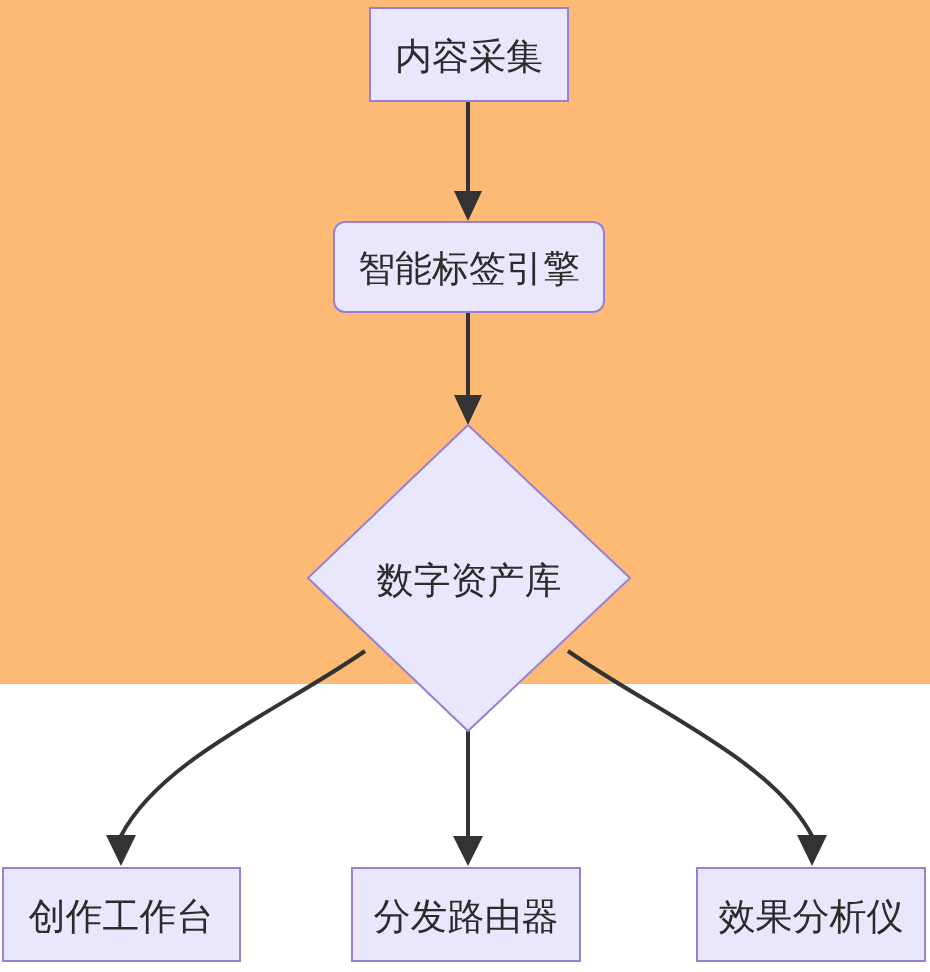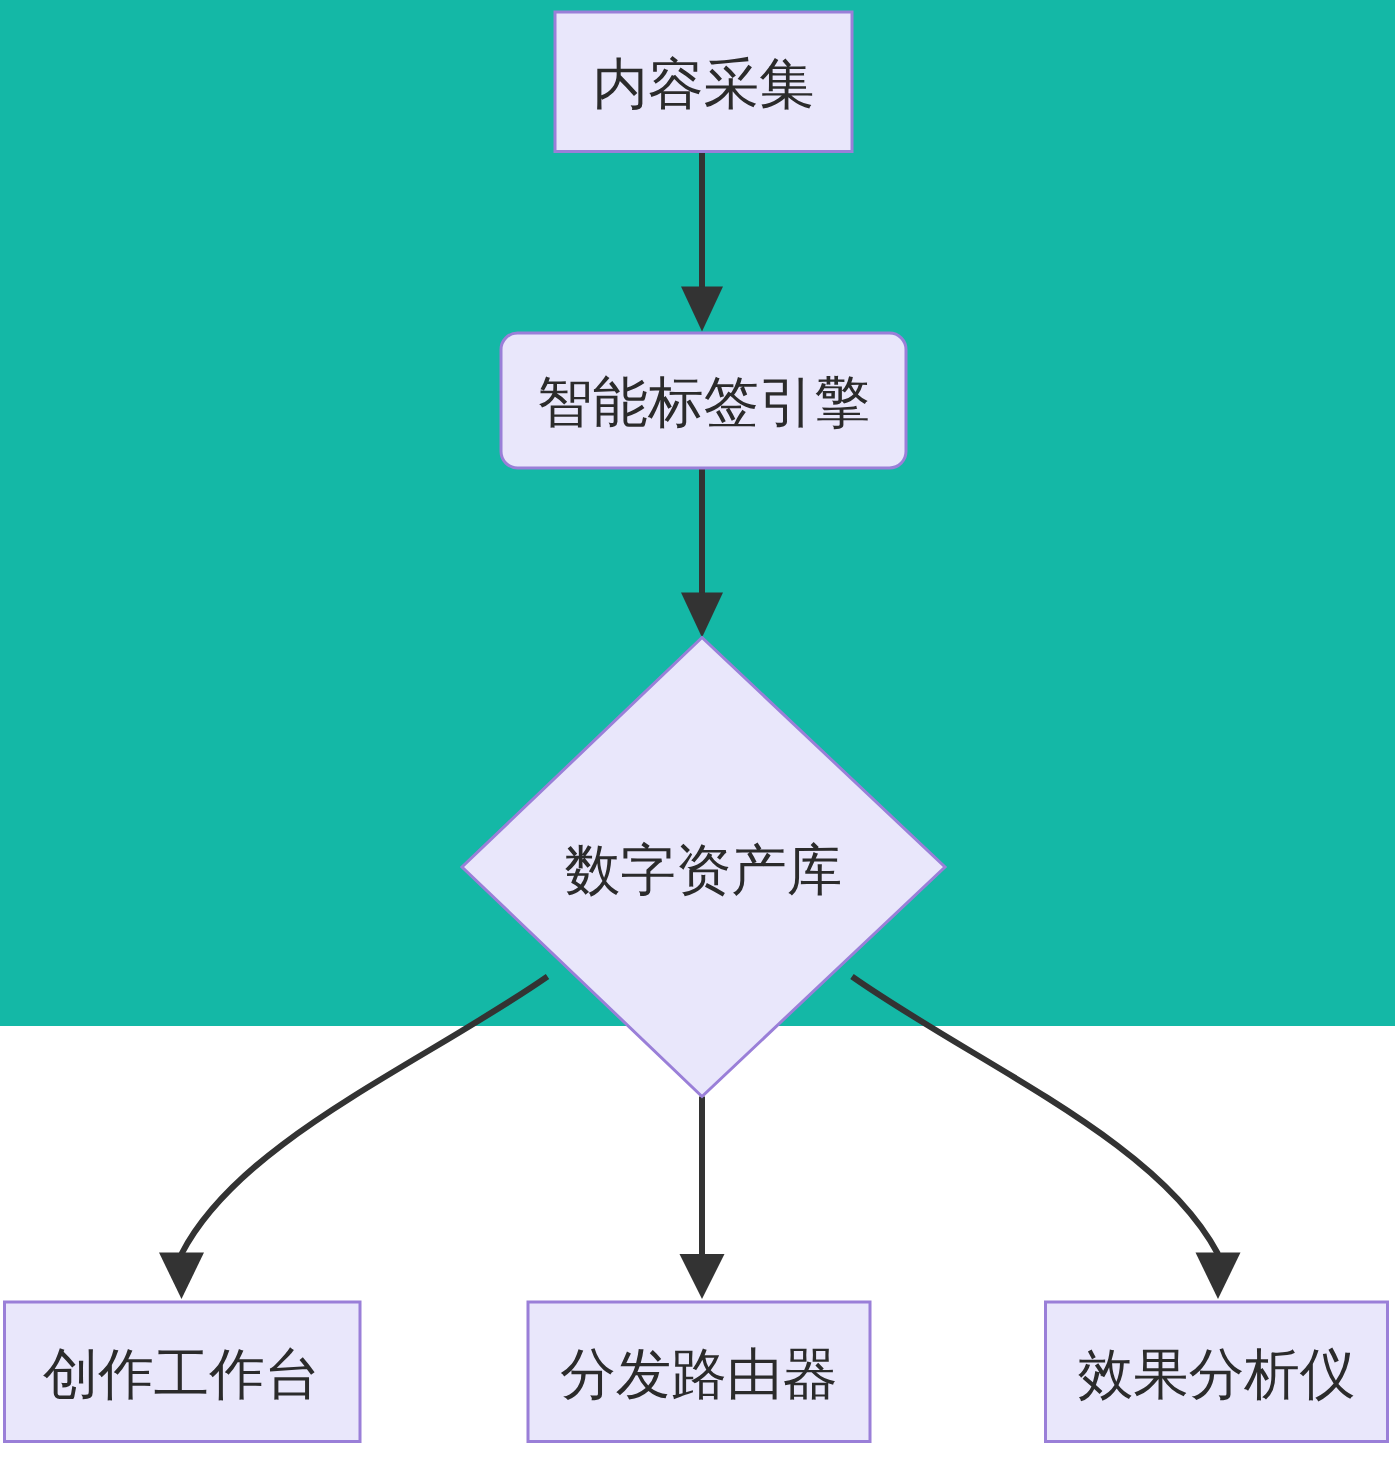--- a/index.html
+++ b/index.html
@@ -11,21 +11,21 @@
   body {
     width: 930px;
     height: 972px;
     font-family: "Liberation Sans", "DejaVu Sans", sans-serif;
     overflow: hidden;
   }
   #diagram-root {
     position: relative;
     width: 930px;
     height: 684px;
-    background: #14b8a6;
+    background: #fdba74;
   }
   #flow-svg {
     position: absolute;
     top: 0;
     left: 0;
     width: 930px;
     height: 972px;
     display: block;
   }
   .node-shape {

